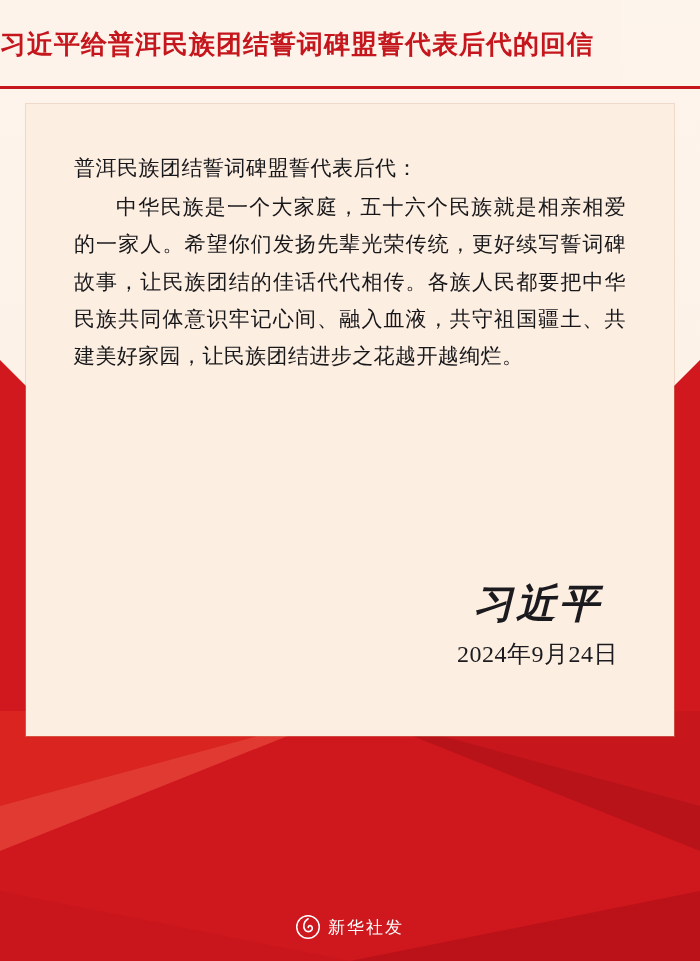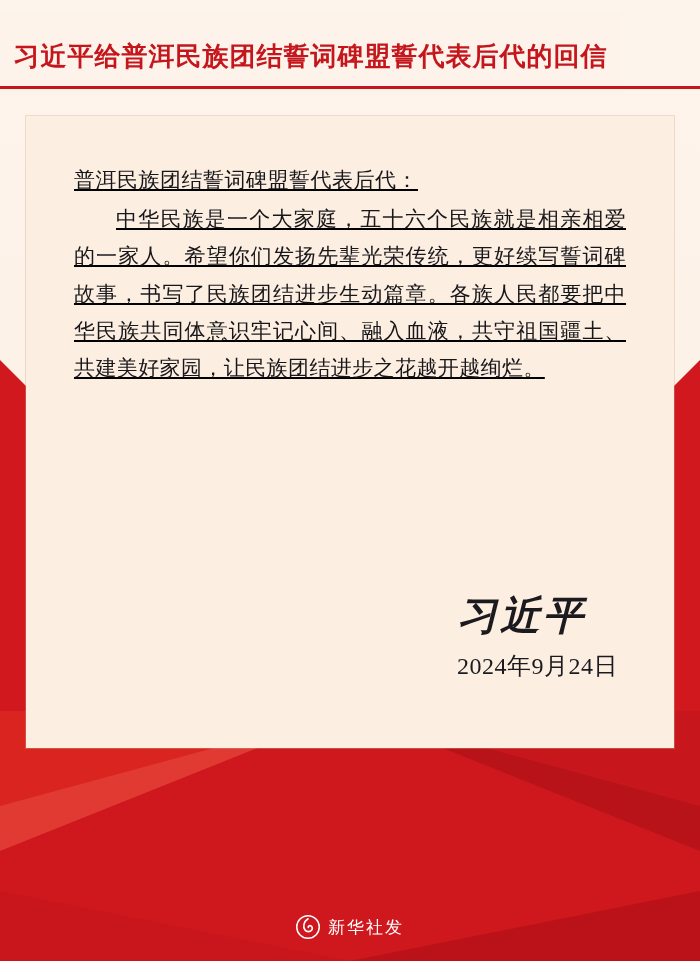--- a/index.html
+++ b/index.html
@@ -17,28 +17,27 @@
     position: relative;
     width: 700px;
     height: 961px;
     background: linear-gradient(180deg, #fdf4ec 0%, #fdf1e6 55%, #fbe9dc 100%);
     overflow: hidden;
   }
 
   
   .header {
     position: absolute;
-    top: 12px;
+    top: 0;
     left: 0;
     width: 621px;
     height: 88px;
     background: #fdf3ea;
     display: flex;
     align-items: center;
-    justify-content: center;
     z-index: 8;
   }
   .header-title {
     font-family: "Liberation Serif", "DejaVu Serif", serif;
     font-weight: bold;
     font-size: 26px;
     letter-spacing: 1px;
     color: #c4161c;
     white-space: nowrap;
     text-align: center;
@@ -159,29 +158,28 @@
     width: 26px;
     height: 330px;
     background: #d0181e;
     z-index: 1;
   }
 
   
   .letter {
     position: absolute;
     left: 26px;
-    top: 116px;
+    top: 104px;
     width: 648px;
     height: 632px;
     background: #fdeee2;
     box-shadow: 0 0 0 1px rgba(210,170,140,0.35);
     z-index: 5;
     box-sizing: border-box;
     padding: 46px 48px 20px 48px;
-    text-decoration: underline;
   }
   .salutation {
     font-size: 21px;
     color: #17171a;
     line-height: 1.75;
     margin: 0 0 2px 0;
     letter-spacing: 0.5px;
   }
   .para {
     font-size: 21px;
@@ -189,20 +187,21 @@
     line-height: 1.78;
     margin: 0;
     text-indent: 2em;
     text-align: justify;
     letter-spacing: 0.4px;
   }
   .signature-block {
     position: absolute;
     right: 56px;
     bottom: 66px;
+    text-align: center;
   }
   .signature {
     font-family: "Liberation Serif", "DejaVu Serif", serif;
     font-size: 40px;
     font-weight: bold;
     font-style: italic;
     color: #1b1b1f;
     letter-spacing: 3px;
     line-height: 1.1;
   }
@@ -247,21 +246,21 @@
   <div class="slab-left"></div>
   <div class="slab-right"></div>
 
   <div class="header">
     <div class="header-title">习近平给普洱民族团结誓词碑盟誓代表后代的回信</div>
   </div>
   <div class="header-rule"></div>
 
   <div class="letter">
     <p class="salutation">普洱民族团结誓词碑盟誓代表后代：</p>
-    <p class="para">中华民族是一个大家庭，五十六个民族就是相亲相爱的一家人。希望你们发扬先辈光荣传统，更好续写誓词碑故事，书写了民族团结进步生动篇章。各族人民都要把中华民族共同体意识牢记心间、融入血液，共守祖国疆土、共建美好家园，让民族团结进步之花越开越绚烂。</p>
+    <p class="para">中华民族是一个大家庭，五十六个民族就是相亲相爱的一家人。希望你们发扬先辈光荣传统，更好续写誓词碑故事，让民族团结的佳话代代相传。各族人民都要把中华民族共同体意识牢记心间、融入血液，共守祖国疆土、共建美好家园，让民族团结进步之花越开越绚烂。</p>
 
     <div class="signature-block">
       <div class="signature">习近平</div>
       <div class="sig-date">2024年9月24日</div>
     </div>
   </div>
 
   <div class="envelope">
     <div class="env-flapL"></div>
     <div class="env-flapR"></div>

